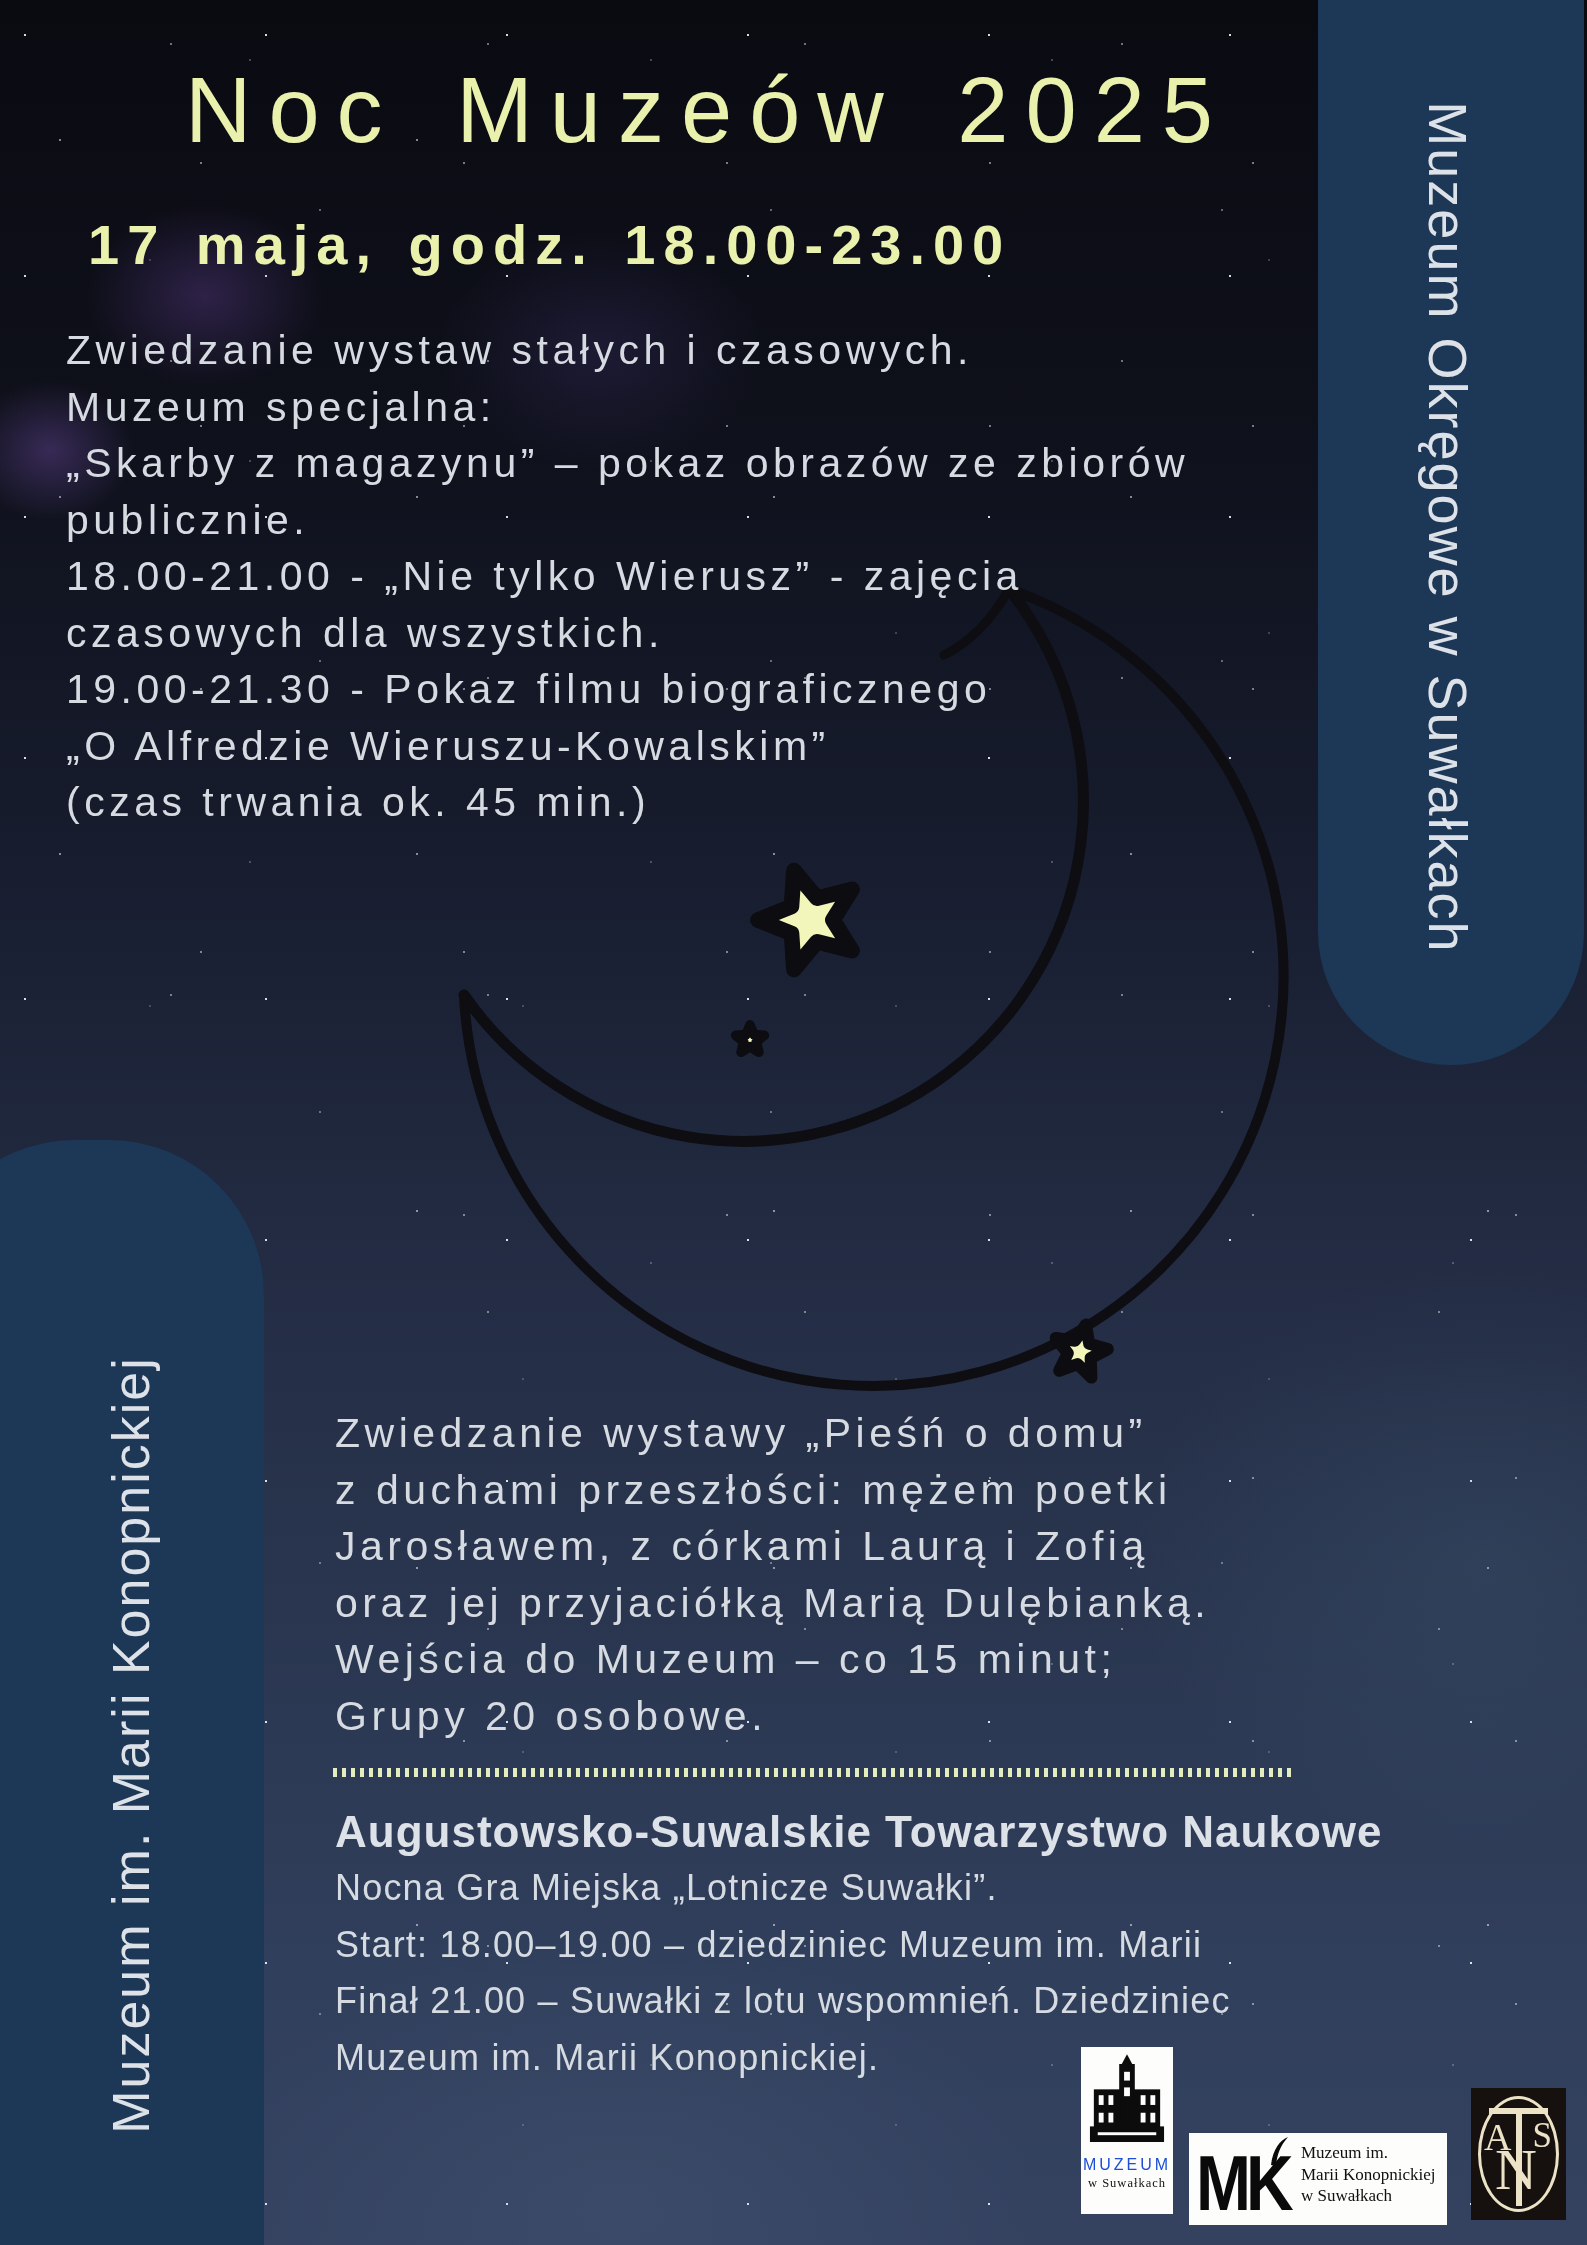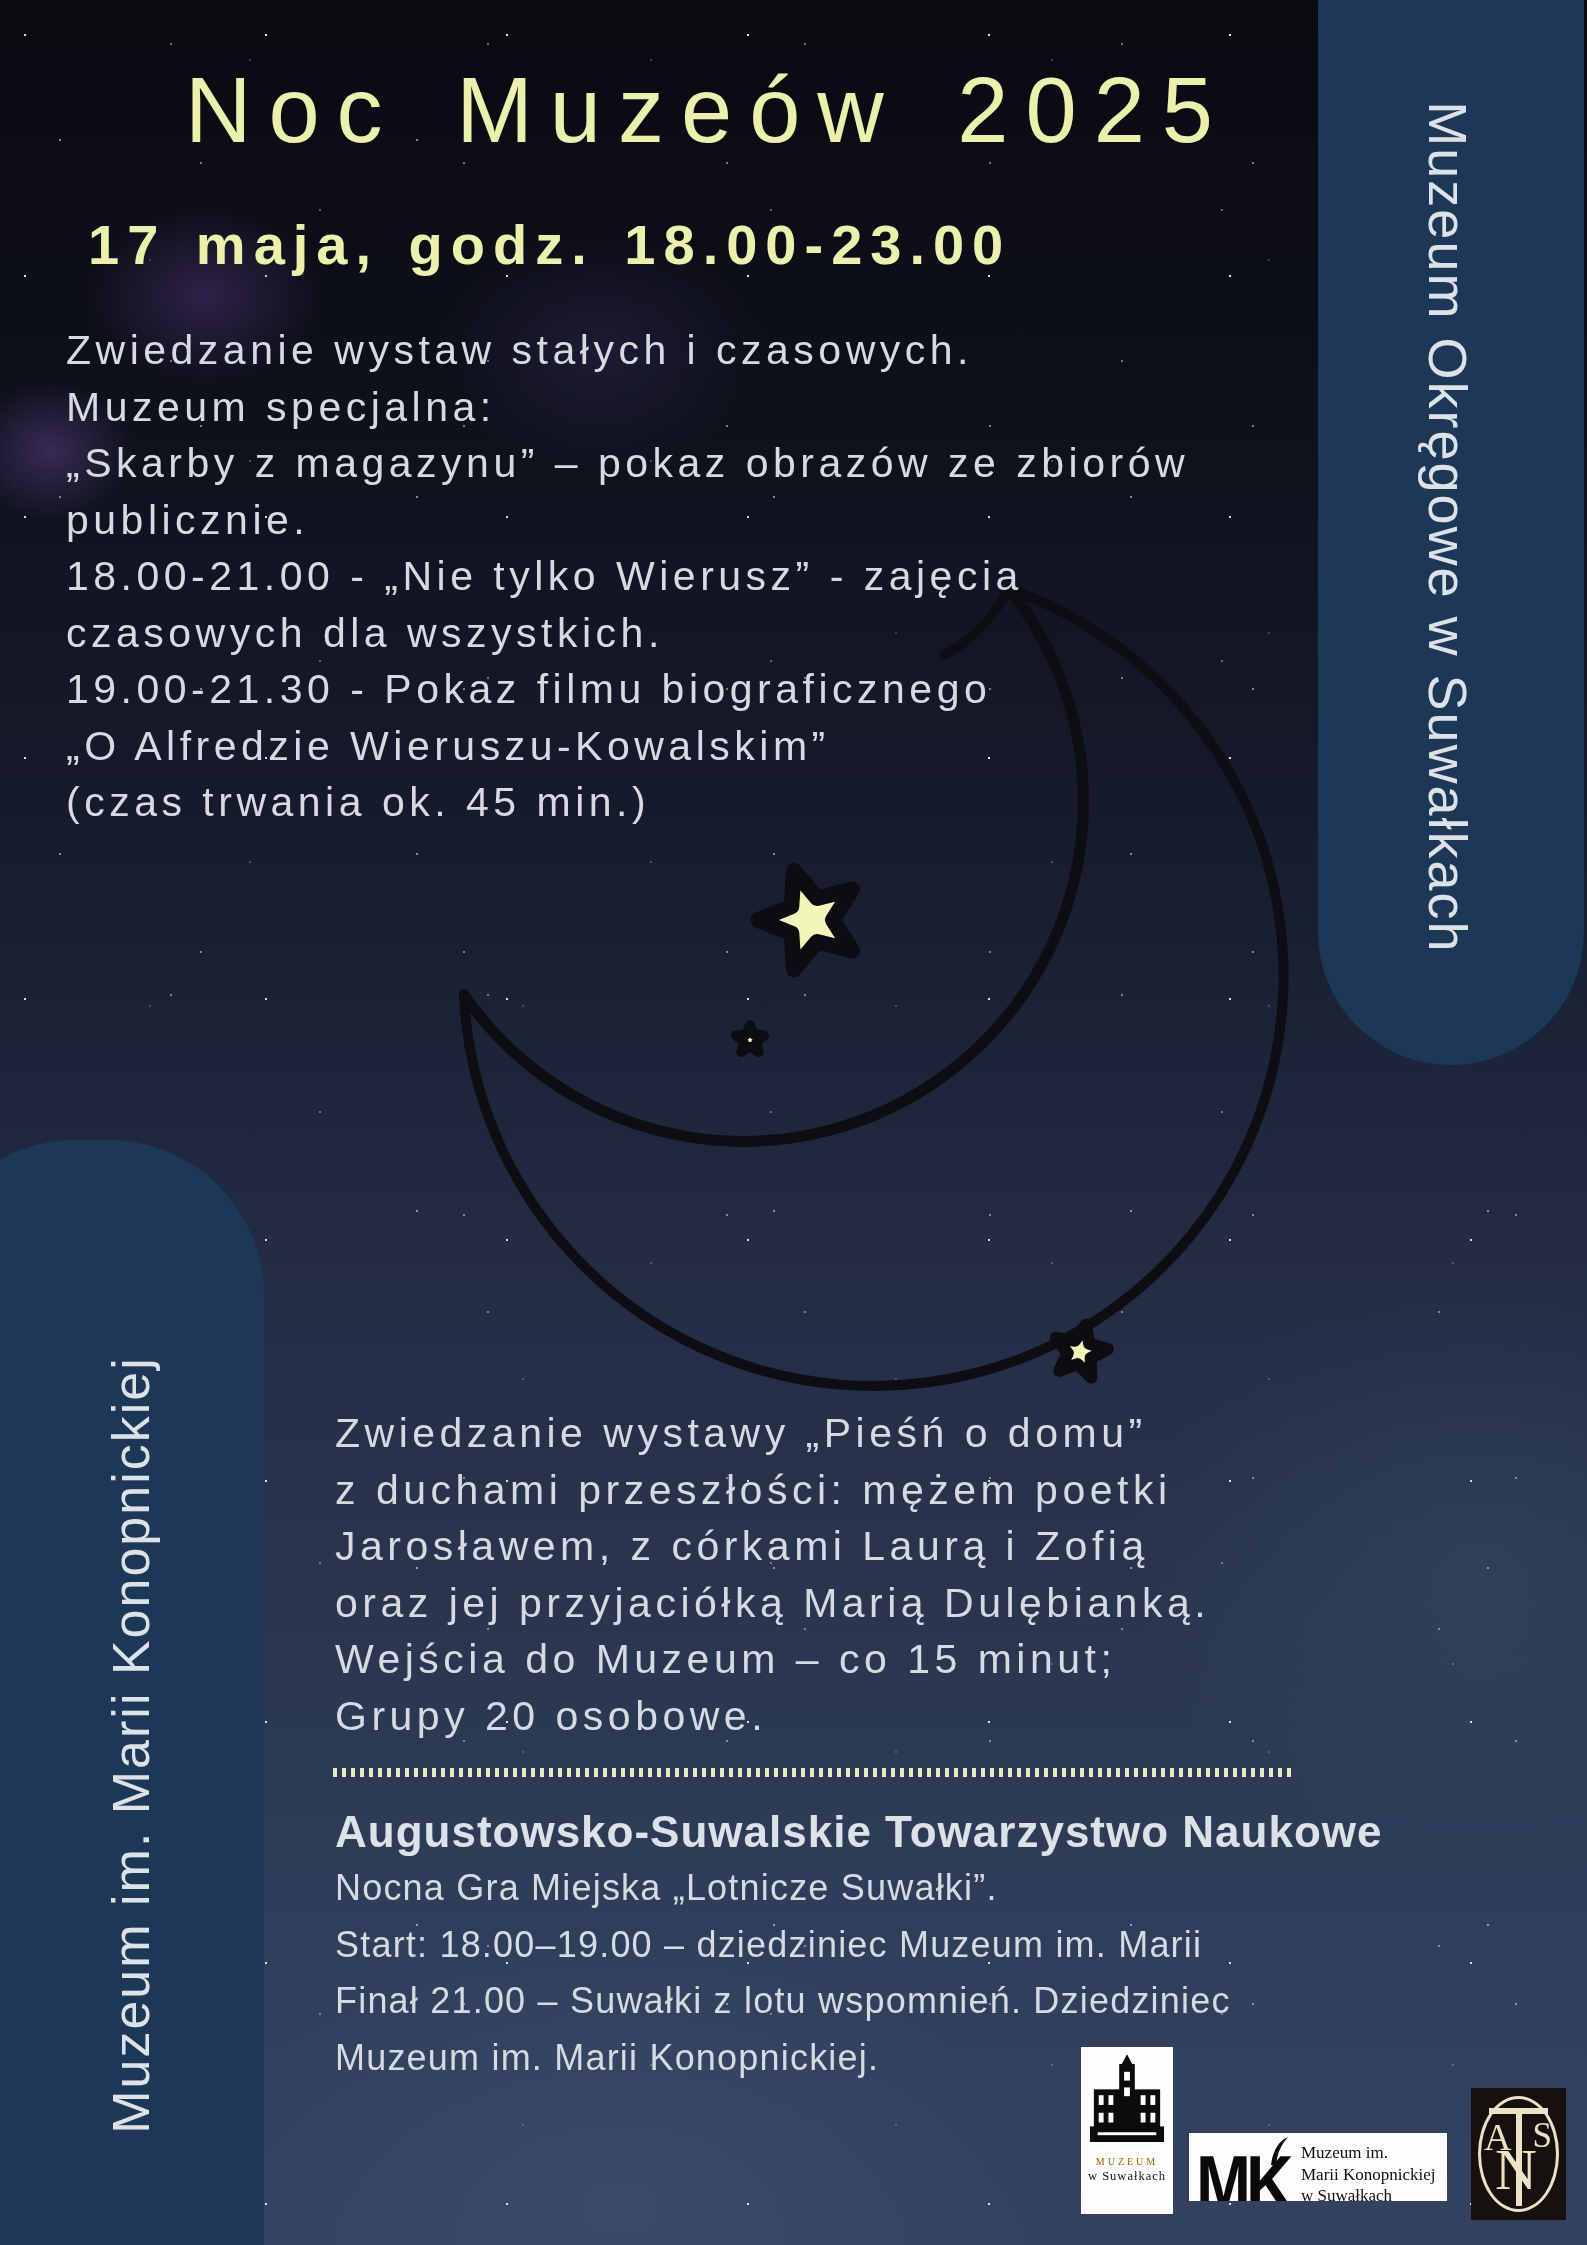--- a/index.html
+++ b/index.html
@@ -57,23 +57,23 @@
     font-size:44px; letter-spacing:1px; line-height:56px; white-space:nowrap;
   }
   .dotted {
     position:absolute; left:333px; top:1768px; width:958px; height:9px;
     background:repeating-linear-gradient(90deg,#e5edbe 0 4px, transparent 4px 9px);
   }
   .skysvg { position:absolute; left:0; top:0; pointer-events:none; }
   
   .logo1 { position:absolute; left:1081px; top:2047px; width:92px; height:167px; background:#fdfdfb; text-align:center; }
   .logo1 svg { display:block; margin:6px auto 0; }
-  .l1name { font-family:Liberation Serif, serif; font-size:10px; letter-spacing:3px; color:#a16207; margin-top:3px; }
+  .l1name { font-family:Liberation Sans, sans-serif; font-size:16px; letter-spacing:3px; color:#1d4ed8; margin-top:3px; }
   .l1sub  { font-family:"Liberation Serif", serif; font-size:12.5px; letter-spacing:1px; color:#111; margin-top:2px; }
-  .logo2 { position:absolute; left:1189px; top:2133px; width:258px; height:68px; background:#fdfdfb; overflow:hidden; }
+  .logo2 { position:absolute; left:1189px; top:2133px; width:258px; height:92px; background:#fdfdfb; overflow:hidden; }
   .mk { position:absolute; left:7px; top:0px; font-weight:bold; font-size:66px; letter-spacing:-5px; color:#0a0a0a;
         transform:scaleY(1.18); transform-origin:0 0; line-height:84px; }
   .mkleaf { position:absolute; left:80px; top:4px; }
   .mktext { position:absolute; left:112px; top:9px; font-family:"Liberation Serif", serif; font-size:17px; line-height:21.5px; color:#0f0f0f; white-space:nowrap; }
   .logo3 { position:absolute; left:1471px; top:2088px; width:95px; height:132px; background:#16100f; font-family:"Liberation Serif", serif; color:#ece2c6; }
   .l3oval { position:absolute; left:7px; right:7px; top:8px; bottom:8px; border:3px solid #ece2c6; border-radius:50%; }
   .l3bar  { position:absolute; left:18px; right:18px; top:20px; height:6px; background:#ece2c6; }
   .l3stem { position:absolute; left:45px; width:6px; top:20px; bottom:14px; background:#ece2c6; }
   .l3a { position:absolute; left:13px; top:27px; font-size:38px; }
   .l3s { position:absolute; right:14px; top:28px; font-size:35px; }

